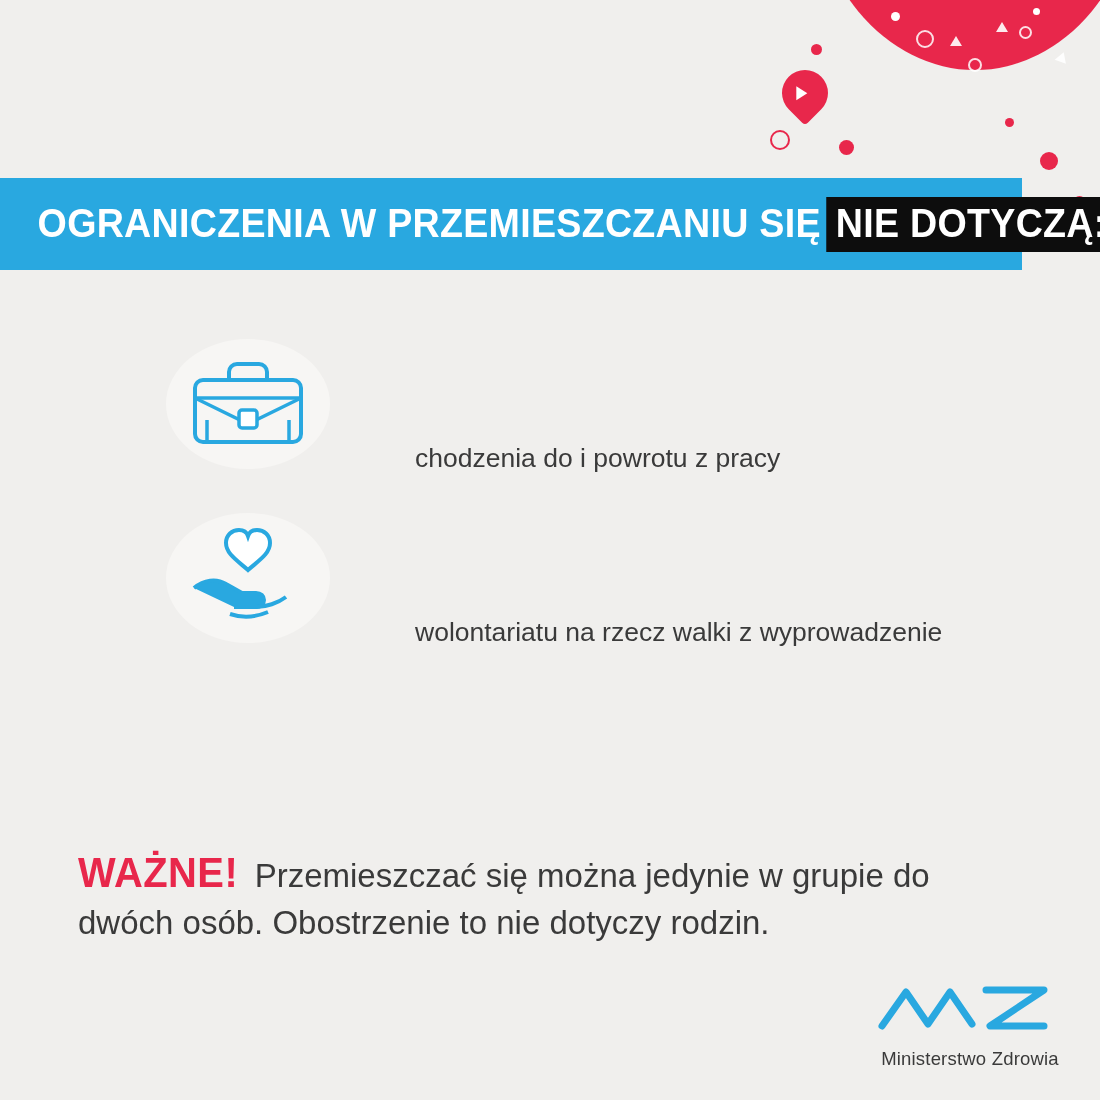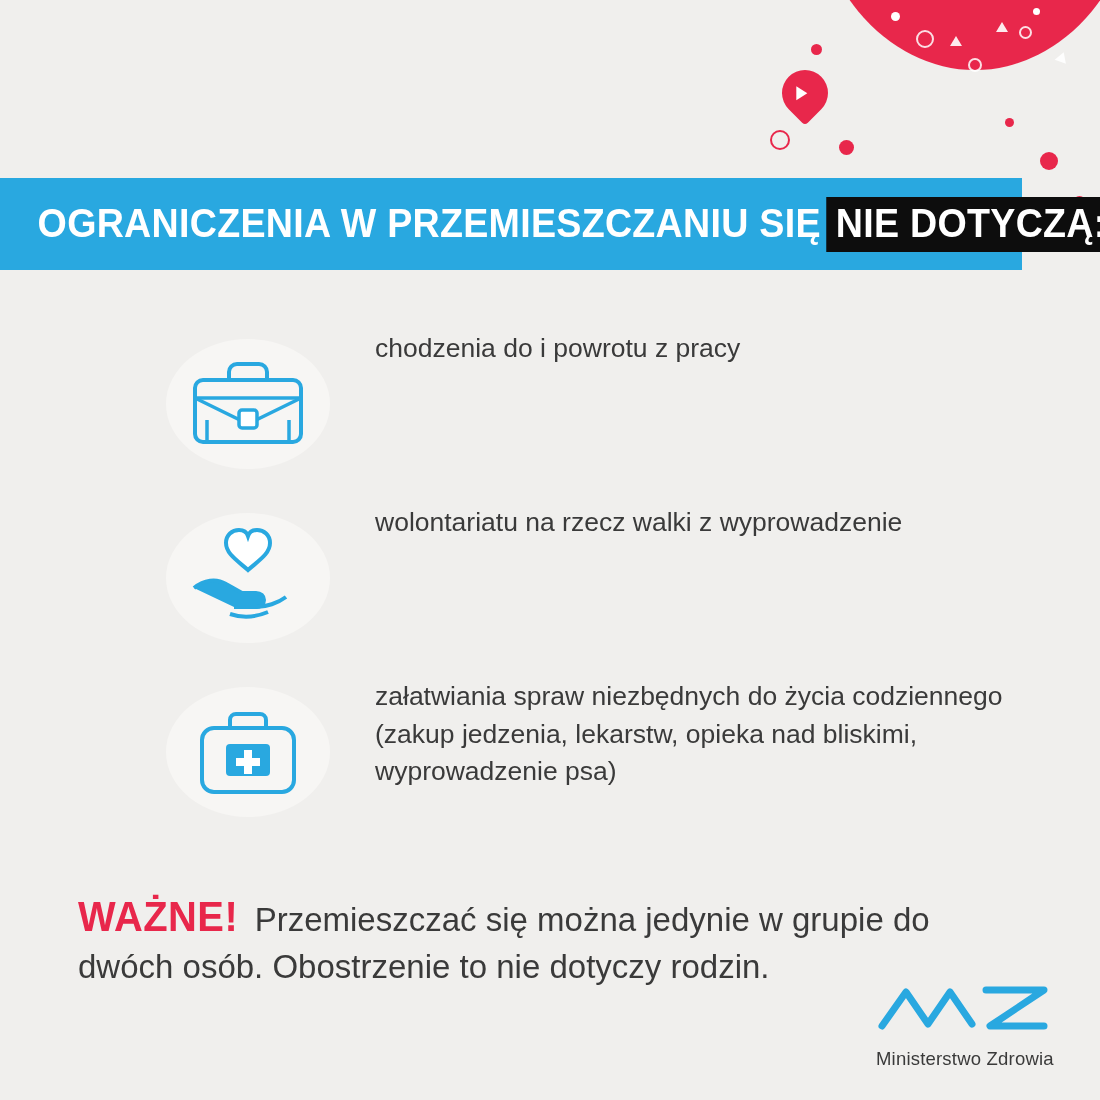--- a/index.html
+++ b/index.html
@@ -105,23 +105,24 @@
 
   
   .list {
     position: absolute;
     left: 0;
     top: 330px;
     width: 1100px;
   }
   .row {
     display: flex;
-    align-items: flex-start;
+    align-items: flex-end;
     margin-bottom: 26px;
     min-height: 148px;
+    gap: 40px;
   }
   .icon-wrap {
     width: 170px;
     min-width: 170px;
     margin-left: 163px;
     height: 148px;
     display: flex;
     align-items: center;
     justify-content: center;
     position: relative;
@@ -150,40 +151,39 @@
 
   
   .important {
     position: absolute;
     left: 78px;
     top: 845px;
     width: 940px;
     font-size: 33px;
     color: #3a3a3a;
     line-height: 1.34;
-    margin-top: 44px;
   }
   .important .wazne {
     color: #e8274b;
     font-weight: 900;
     font-size: 42px;
     letter-spacing: 0.5px;
     margin-right: 8px;
     font-stretch: condensed;
     display: inline-block;
     transform: scaleX(0.95);
     transform-origin: left center;
   }
 
   
   .logo {
     position: absolute;
     right: 36px;
     bottom: 30px;
-    text-align: left;
+    text-align: center;
   }
   .logo-caption {
     font-size: 18.5px;
     color: #3a3a3a;
     margin-top: 4px;
     letter-spacing: .2px;
   }
 </style>
 </head>
 <body>
@@ -238,32 +238,20 @@
       <svg width="124" height="104" viewBox="0 0 124 104" fill="none">
         <path d="M62 44c-10-9-22-16-22-27 0-8 6-13 13-13 5 0 8 3 9 6 1-3 4-6 9-6 7 0 13 5 13 13 0 11-12 18-22 27z" stroke="#29a8e0" stroke-width="4" fill="#ffffff"></path>
         <path d="M8 62c10-8 22-10 32-4l16 9h14c5 0 8 3 8 7s-3 7-8 7H48" stroke="#29a8e0" stroke-width="4" fill="#29a8e0"></path>
         <path d="M70 81c10 0 22-4 30-10" stroke="#29a8e0" stroke-width="4" fill="none"></path>
         <path d="M44 88c12 4 26 3 38-2" stroke="#29a8e0" stroke-width="4" fill="none"></path>
       </svg>
     </div>
     <div class="row-text">wolontariatu na rzecz walki z wyprowadzenie</div>
   </div>
 
-  <div class="row">
-    <div class="icon-wrap">
-      <div class="icon-bg"></div>
-      <svg width="112" height="104" viewBox="0 0 112 104" fill="none">
-        <rect x="10" y="28" width="92" height="64" rx="12" stroke="#29a8e0" stroke-width="4"></rect>
-        <path d="M38 28v-8a6 6 0 016-6h24a6 6 0 016 6v8" stroke="#29a8e0" stroke-width="4"></path>
-        <rect x="34" y="44" width="44" height="32" rx="4" fill="#29a8e0"></rect>
-        <path d="M52 50h8v8h8v8h-8v8h-8v-8h-8v-8h8z" fill="#ffffff"></path>
-      </svg>
-    </div>
-    <div class="row-text">załatwiania spraw niezbędnych do życia codziennego (zakup jedzenia, lekarstw, opieka nad bliskimi, wyprowadzenie psa)</div>
-  </div>
 
 </div>
 
 <div class="important">
   <span class="wazne">WAŻNE!</span><span>Przemieszczać się można jedynie w grupie do dwóch osób. Obostrzenie to nie dotyczy rodzin.</span>
 </div>
 
 <div class="logo">
   <svg width="188" height="62" viewBox="0 0 188 62" fill="none">
     <path d="M6 48L30 14l22 32 22-32 22 32" stroke="#29a8e0" stroke-width="7" stroke-linecap="round" stroke-linejoin="round" fill="none"></path>

